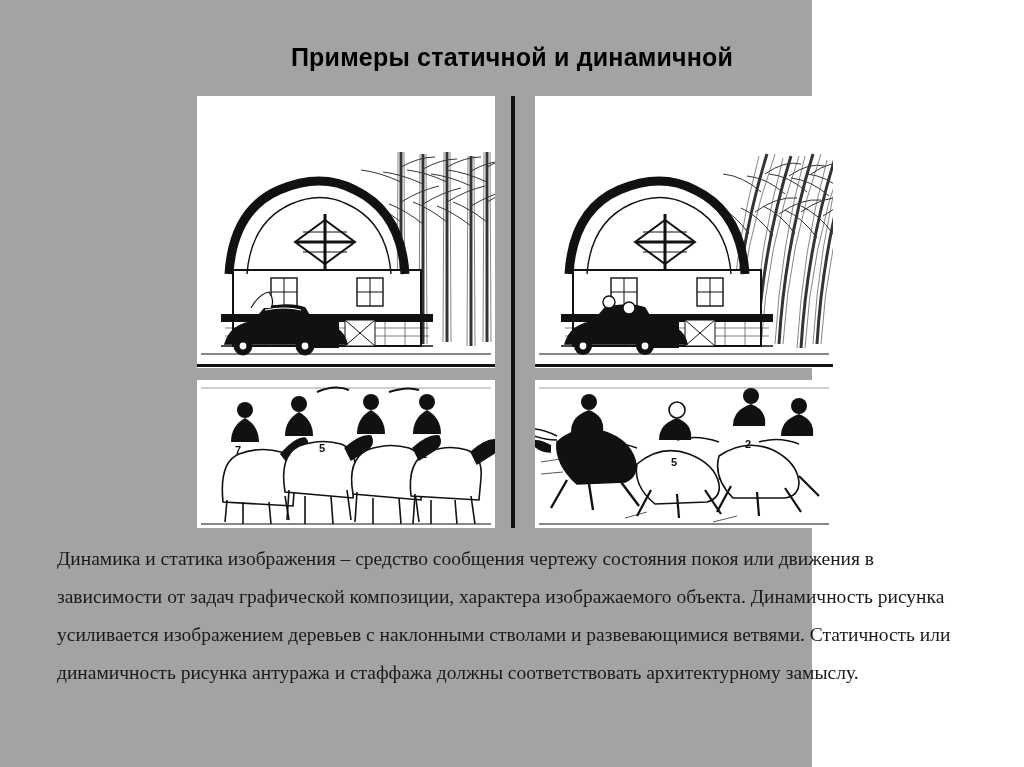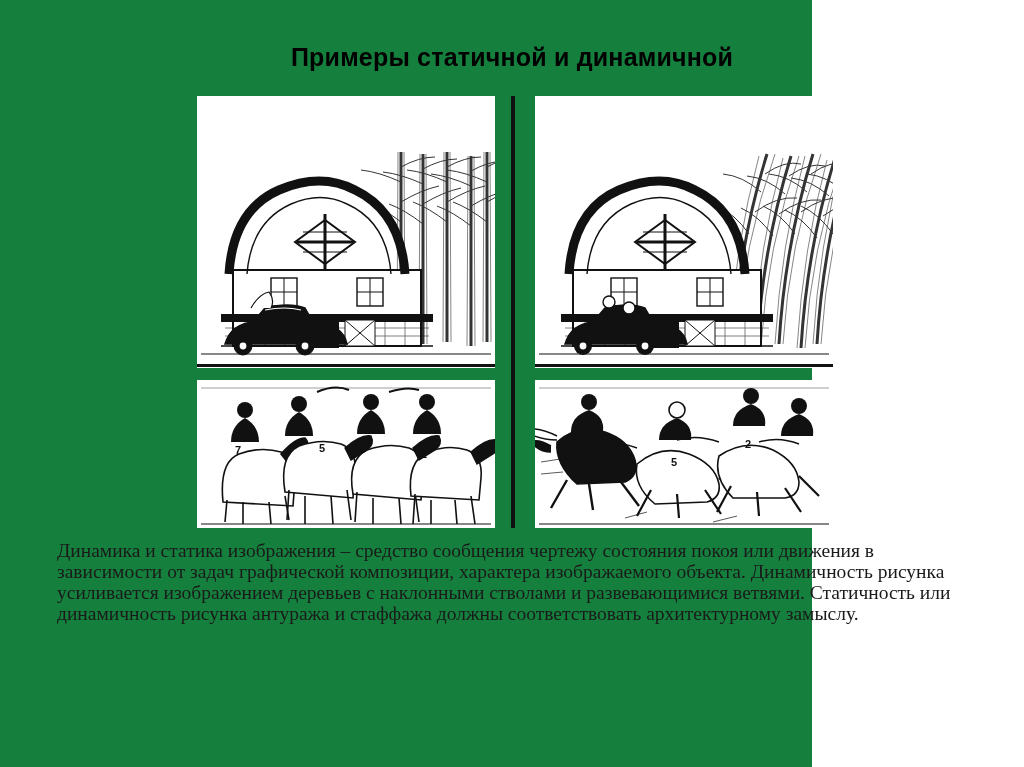--- a/index.html
+++ b/index.html
@@ -11,21 +11,21 @@
     width: 1024px;
     height: 767px;
     overflow: hidden;
     font-family: "Liberation Serif", serif;
     color: #000000;
   }
   .slide {
     position: relative;
     width: 812px;
     height: 767px;
-    background: #15803d;
+    background: #a3a3a3;
   }
   .slide-title {
     position: absolute;
     top: 42px;
     left: 0;
     width: 1024px;
     text-align: center;
     font-family: "Liberation Sans", sans-serif;
     font-weight: bold;
     font-size: 25px;
@@ -45,21 +45,21 @@
     width: 660px;
     height: 440px;
   }
   .caption {
     position: absolute;
     top: 540px;
     left: 57px;
     width: 912px;
     font-family: "Liberation Serif", serif;
     font-size: 19.5px;
-    line-height: 21px;
+    line-height: 38px;
     text-align: left;
     color: #1a1a1a;
   }
 </style>
 </head>
 <body>
 
 <div class="slide">
 
   <div class="slide-title">Примеры статичной и динамичной</div>

